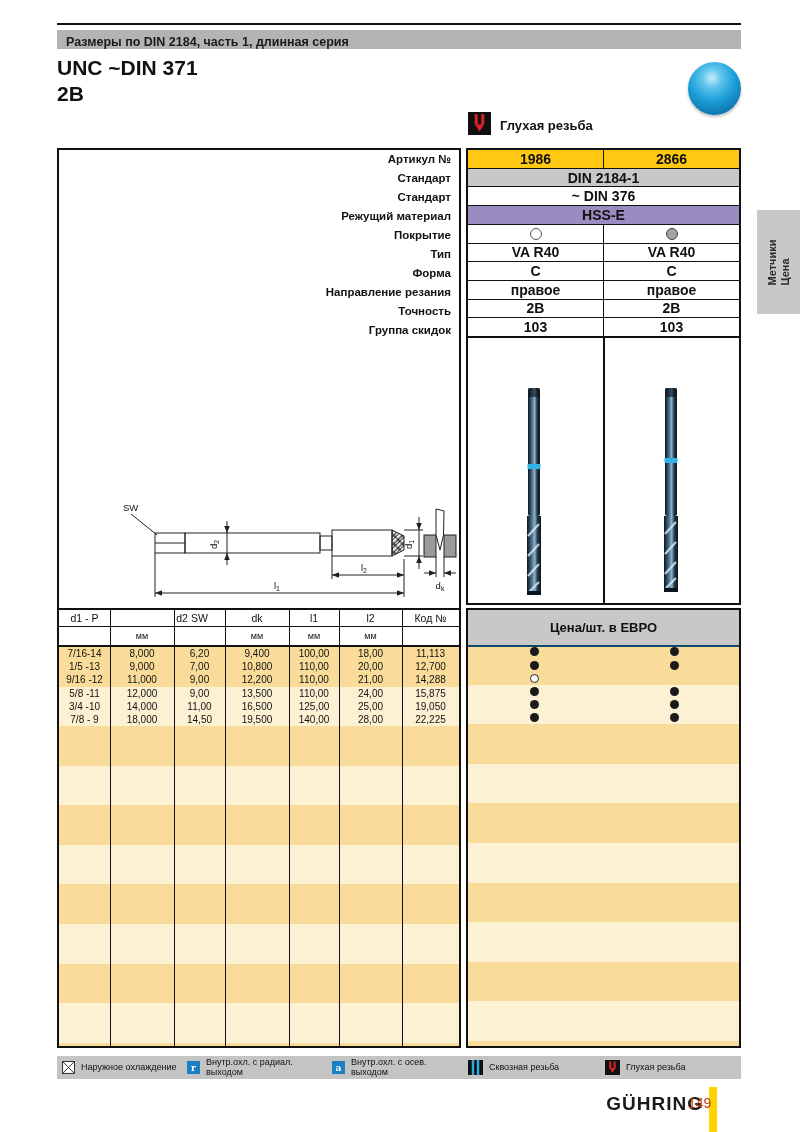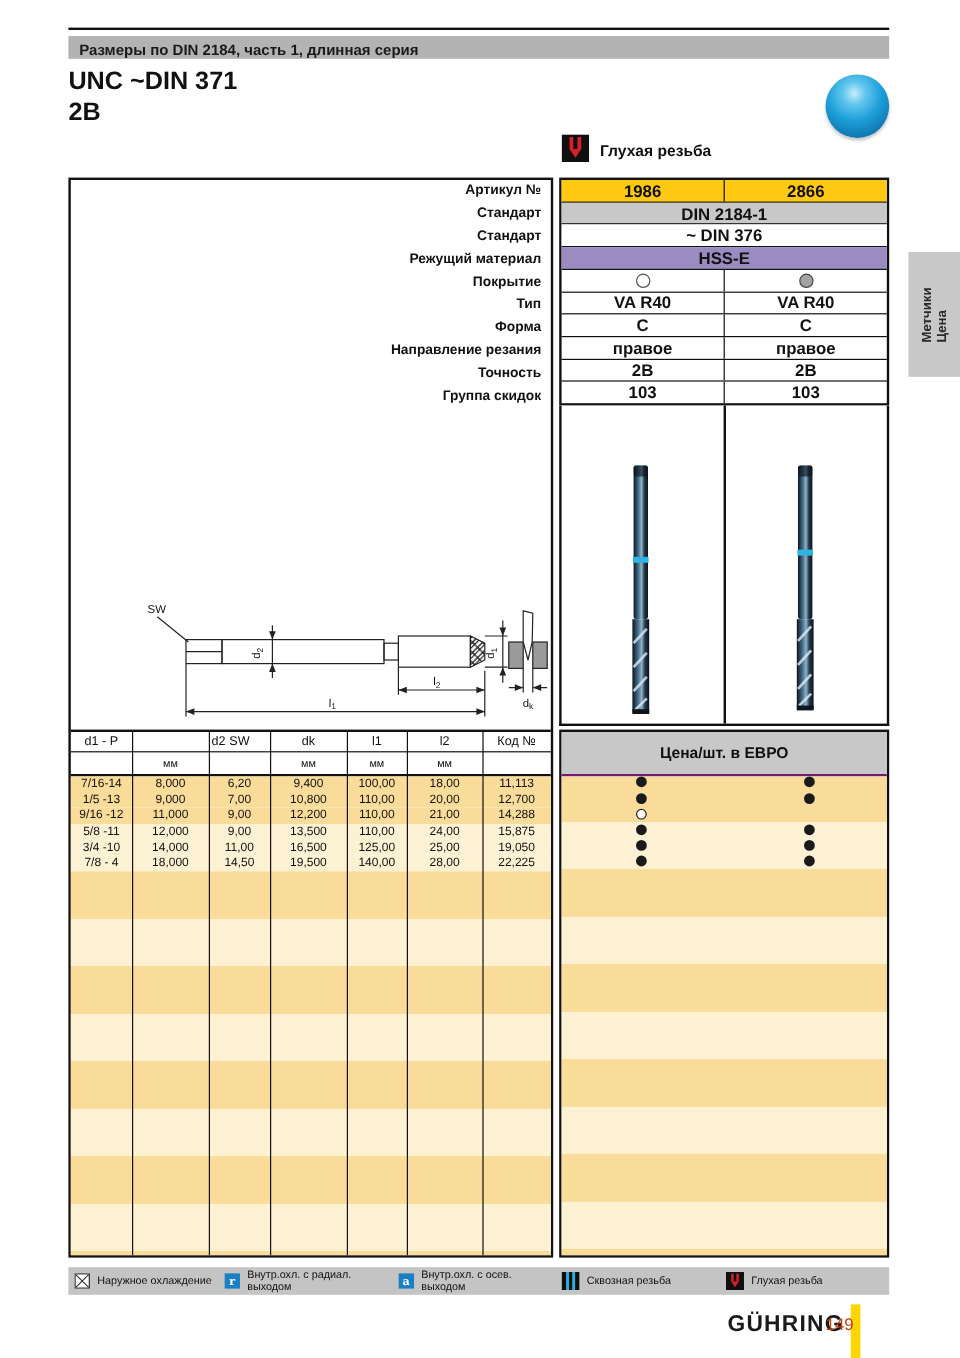--- a/index.html
+++ b/index.html
@@ -47,21 +47,21 @@
 
   
   .image-panel{position:absolute;left:466px;top:338px;width:275px;height:267px;border:2px solid #111;
                border-top:none;box-sizing:border-box;display:flex;background:#fff;}
   .img-cell{flex:1;display:flex;justify-content:center;align-items:flex-start;padding-top:48px;}
   .img-cell + .img-cell{border-left:2px solid #111;}
 
   
   .price{position:absolute;left:466px;top:608px;width:275px;height:440px;border:2px solid #111;
          box-sizing:border-box;display:flex;flex-direction:column;}
-  .price-head{height:35px;background:var(--cell-gray);border-bottom:2px solid #701a75;
+  .price-head{height:35px;background:var(--cell-gray);border-bottom:2px solid #0c4a6e;
               display:flex;align-items:center;justify-content:center;font-weight:bold;font-size:13px;}
   .price-body{flex:1;position:relative;
               background:repeating-linear-gradient(to bottom,var(--band-dark) 0 39.6px,var(--band-light) 39.6px 79.2px);
               background-position:0 -2px;}
   .dot{position:absolute;width:9px;height:9px;border-radius:50%;background:#1a1a1a;}
   .dot.open{background:#fff;border:1.6px solid #222;box-sizing:border-box;}
 
   
   .dim-table{position:absolute;left:0;right:0;top:458px;bottom:0;border-top:2px solid #111;
              display:flex;flex-direction:column;}
@@ -264,21 +264,21 @@
           <div class="dim-row light">
             <span class="dim-cell" style="left: 0px; width: 51px;">3/4 -10</span>
             <span class="dim-cell" style="left: 51px; width: 64px;">14,000</span>
             <span class="dim-cell" style="left: 115px; width: 51px;">11,00</span>
             <span class="dim-cell" style="left: 166px; width: 64px;">16,500</span>
             <span class="dim-cell" style="left: 230px; width: 50px;">125,00</span>
             <span class="dim-cell" style="left: 280px; width: 63px;">25,00</span>
             <span class="dim-cell" style="left: 343px; width: 57px;">19,050</span>
           </div>
           <div class="dim-row light">
-            <span class="dim-cell" style="left: 0px; width: 51px;">7/8 - 4</span>
+            <span class="dim-cell" style="left: 0px; width: 51px;">7/8 - 9</span>
             <span class="dim-cell" style="left: 51px; width: 64px;">18,000</span>
             <span class="dim-cell" style="left: 115px; width: 51px;">14,50</span>
             <span class="dim-cell" style="left: 166px; width: 64px;">19,500</span>
             <span class="dim-cell" style="left: 230px; width: 50px;">140,00</span>
             <span class="dim-cell" style="left: 280px; width: 63px;">28,00</span>
             <span class="dim-cell" style="left: 343px; width: 57px;">22,225</span>
           </div>
         </div>
       <div class="dim-fill"></div>
     <div class="vline" style="left: 51px;"></div>

